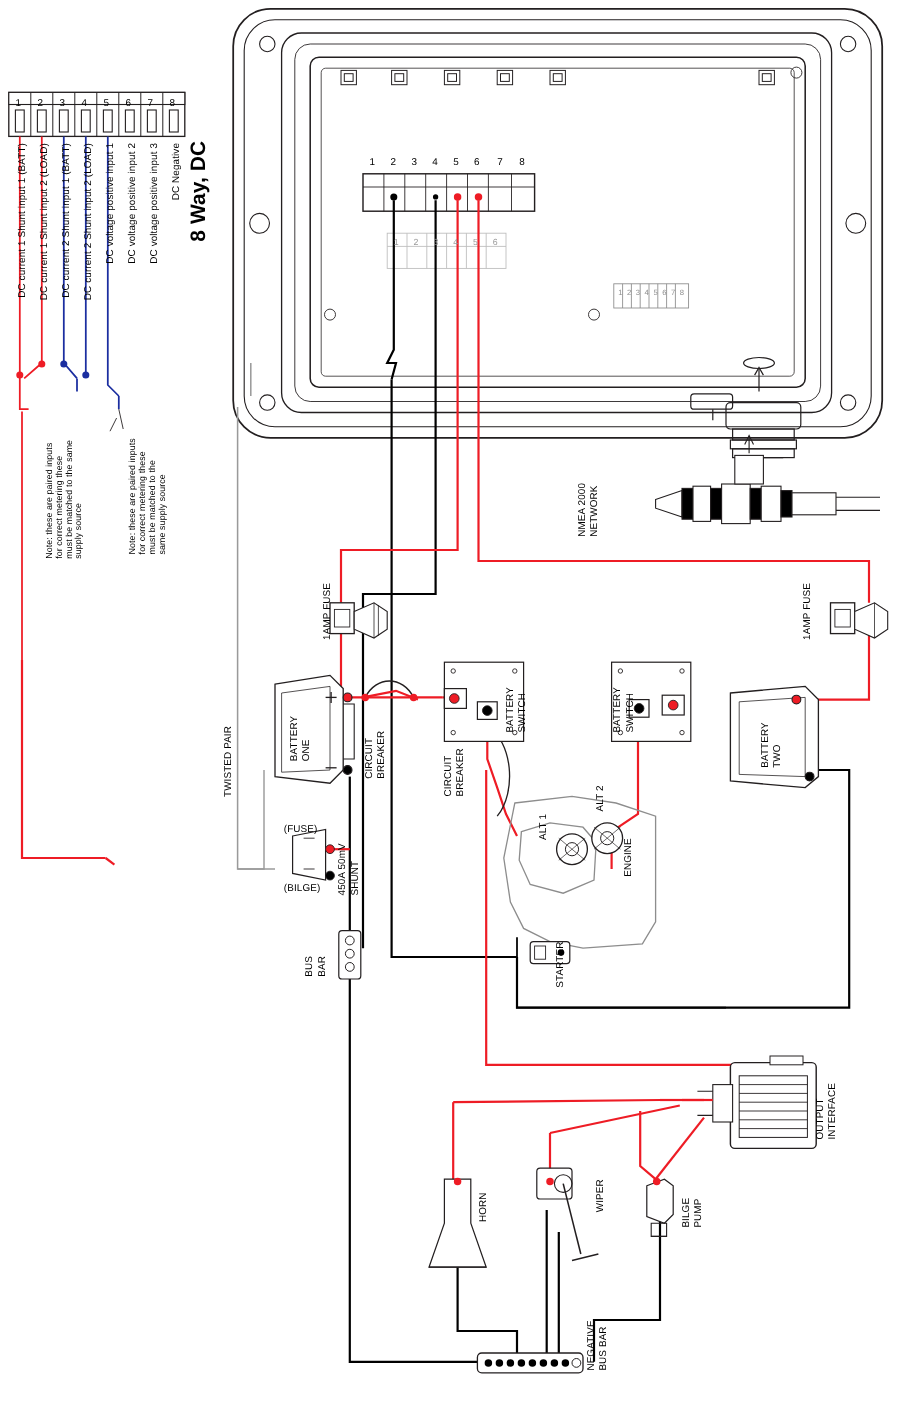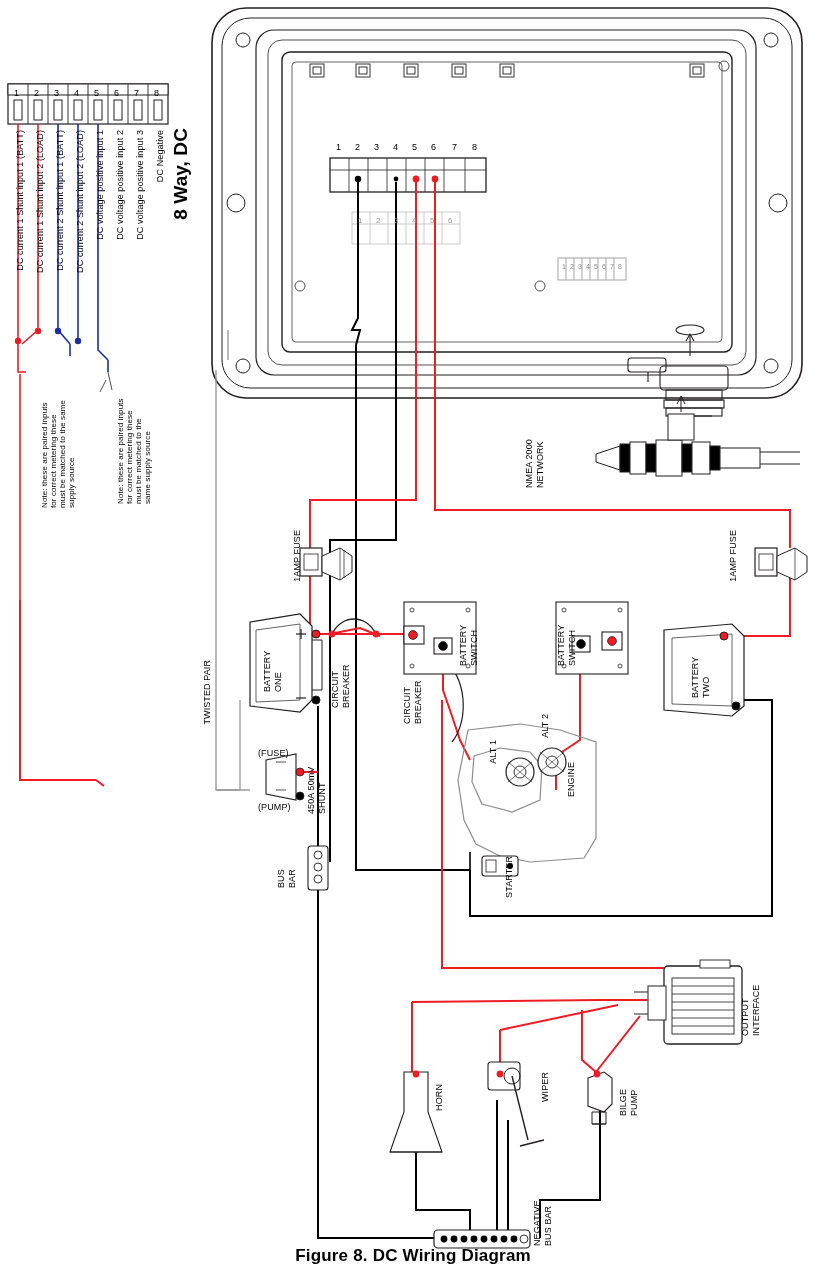--- a/index.html
+++ b/index.html
@@ -442,33 +442,32 @@
   <div class="lbl vt" style="left:262px;top:636px;width:20px;height:56px;white-space:normal;line-height:11px;">BATTERY ONE</div>
   <div class="lbl vt" style="left:690px;top:642px;width:20px;height:56px;white-space:normal;line-height:11px;">BATTERY TWO</div>
 
   <div class="lbl vt" style="left:330px;top:644px;width:20px;height:64px;white-space:normal;line-height:11px;">CIRCUIT BREAKER</div>
   <div class="lbl vt" style="left:402px;top:660px;width:20px;height:64px;white-space:normal;line-height:11px;">CIRCUIT BREAKER</div>
 
   <div class="lbl vt" style="left:458px;top:608px;width:20px;height:58px;white-space:normal;line-height:11px;">BATTERY SWITCH</div>
   <div class="lbl vt" style="left:556px;top:608px;width:20px;height:58px;white-space:normal;line-height:11px;">BATTERY SWITCH</div>
 
   <div class="lbl" style="left:258px;top:748px;">(FUSE)</div>
-  <div class="lbl" style="left:258px;top:802px;">(PUMP)</div>
+  <div class="lbl" style="left:258px;top:802px;">(BILGE)</div>
   <div class="lbl vt" style="left:306px;top:752px;width:20px;height:62px;white-space:normal;line-height:11px;">450A 50mV SHUNT</div>
 
   <div class="lbl vt" style="left:276px;top:852px;width:20px;height:36px;white-space:normal;line-height:11px;">BUS BAR</div>
 
   <div class="lbl vt" style="left:488px;top:740px;">ALT 1</div>
   <div class="lbl vt" style="left:540px;top:714px;">ALT 2</div>
   <div class="lbl vt" style="left:566px;top:762px;">ENGINE</div>
   <div class="lbl vt" style="left:504px;top:856px;">STARTER</div>
 
   <div class="lbl vt" style="left:740px;top:972px;width:22px;height:64px;white-space:normal;line-height:11px;">OUTPUT INTERFACE</div>
 
   <div class="lbl vt" style="left:434px;top:1084px;">HORN</div>
   <div class="lbl vt" style="left:540px;top:1072px;">WIPER</div>
   <div class="lbl vt" style="left:618px;top:1062px;width:20px;height:54px;white-space:normal;line-height:11px;">BILGE PUMP</div>
 
   <div class="lbl vt" style="left:532px;top:1184px;width:22px;height:62px;white-space:normal;line-height:11px;">NEGATIVE BUS BAR</div>
 
-  <div class="caption">Figure 8. DC Wiring Diagram</div>
 
 </div>
 
 </body></html>

